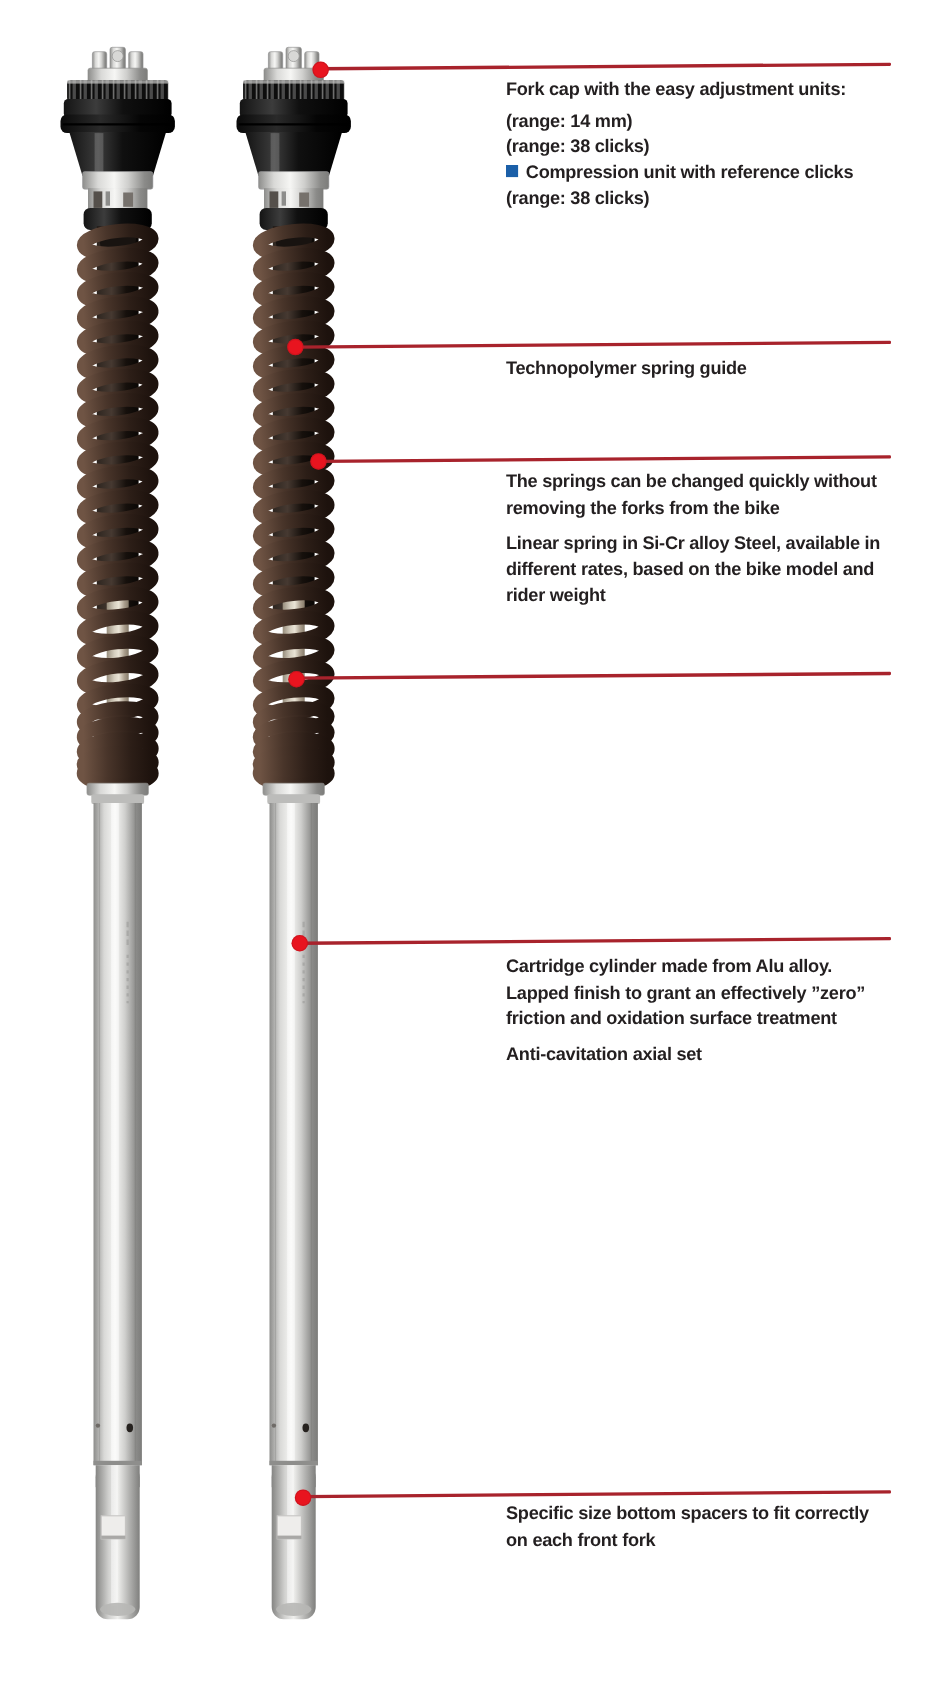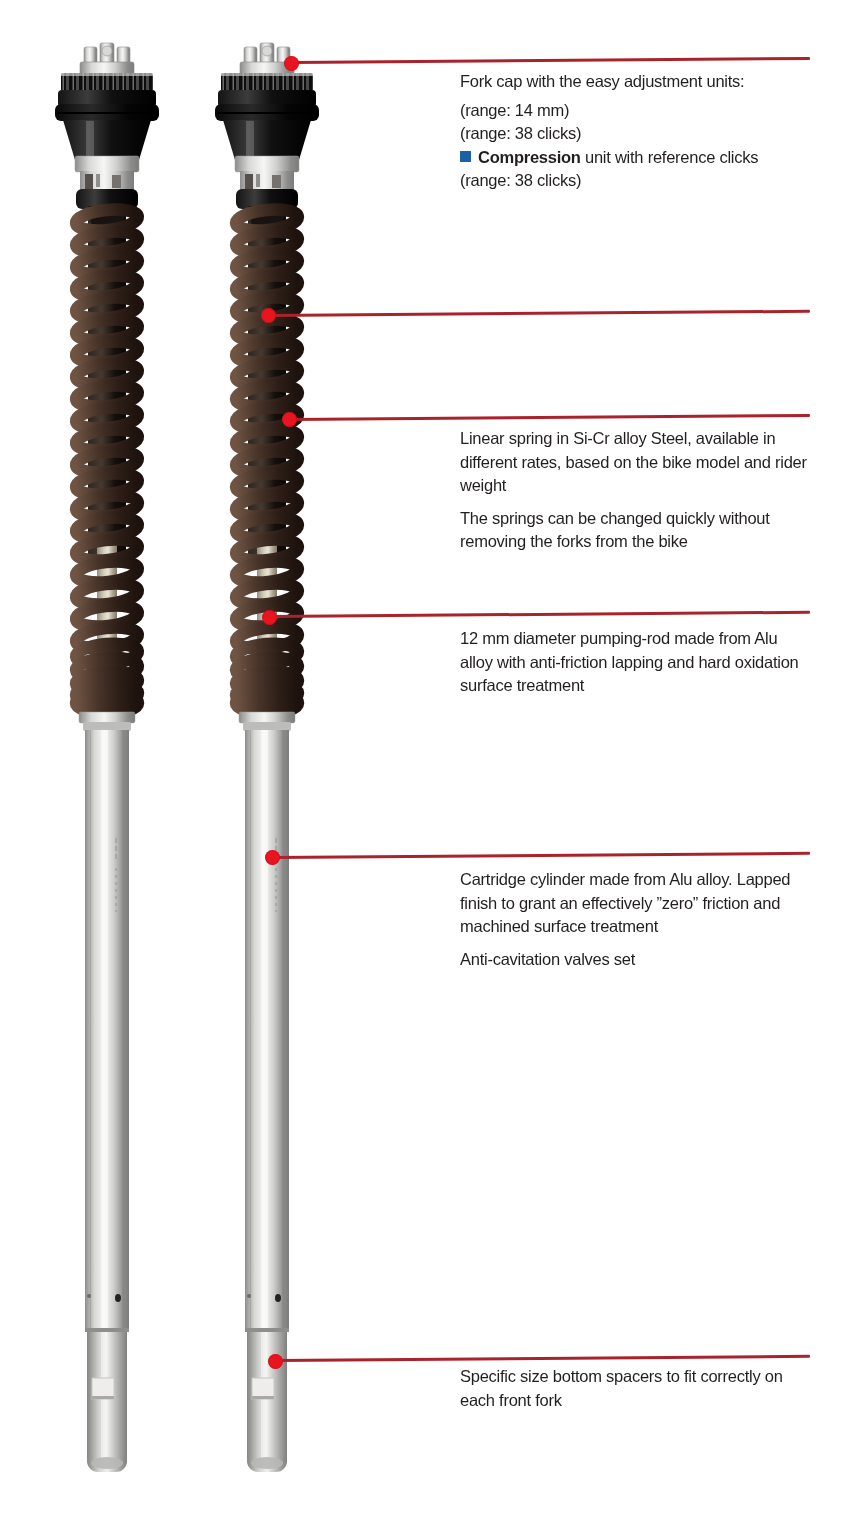--- a/index.html
+++ b/index.html
@@ -13,21 +13,21 @@
     transform:rotate(-0.45deg);transform-origin:left center;border-radius:1px;
   }
   .co-dot{
     position:absolute;width:15px;height:15px;border-radius:50%;
     background:var(--dot-color,#e8141f);box-shadow:0 0 0 1px rgba(160,20,30,.35) inset;
   }
   .co-text{
     position:absolute;left:460px;width:352px;
     font-size:16.5px;line-height:23.5px;letter-spacing:-0.25px;
   }
-  .co-text p{margin:0;}
+  .co-text p{margin:0;font-weight:bold;}
   .co-par + .co-par{margin-top:9px;}
   .co-title{margin-bottom:5px !important;}
   .bullet-sq{
     display:inline-block;width:11px;height:11px;margin-right:7px;
     background:var(--bullet-color,#1b5fa8);transform:translateY(-1px);
   }
 </style>
 </head>
 <body>
 
@@ -193,32 +193,32 @@
   <div class="co-dot" style="left:268px;top:1354px"></div>
 
   <div class="co-text" style="top:70px">
     <p class="co-title">Fork cap with the easy adjustment units:</p>
     <p class="range-line">(range: 14 mm)</p>
     <p class="range-line">(range: 38 clicks)</p>
     <p class="bullet-item"><span class="bullet-sq"></span><b>Compression</b><span> unit with reference clicks</span></p>
     <p class="range-line">(range: 38 clicks)</p>
   </div>
 
+  <div class="co-text" style="top:324px">
+    <p class="co-par">Technopolymer spring guide</p>
+  </div>
 
   <div class="co-text" style="top:427px">
+    <p class="co-par">The springs can be changed quickly without removing the forks from the bike</p>
     <p class="co-par">Linear spring in Si-Cr alloy Steel, available in different rates, based on the bike model and rider weight</p>
-    <p class="co-par">The springs can be changed quickly without removing the forks from the bike</p>
-  </div>
-
-  <div class="co-text" style="top:627px">
-    <p class="co-par">12 mm diameter pumping-rod made from Alu alloy with anti-friction lapping and hard oxidation surface treatment</p>
-  </div>
+  </div>
+
 
   <div class="co-text" style="top:868px">
-    <p class="co-par">Cartridge cylinder made from Alu alloy. Lapped finish to grant an effectively ”zero” friction and machined surface treatment</p>
-    <p class="co-par">Anti-cavitation valves set</p>
+    <p class="co-par">Cartridge cylinder made from Alu alloy. Lapped finish to grant an effectively ”zero” friction and oxidation surface treatment</p>
+    <p class="co-par">Anti-cavitation axial set</p>
   </div>
 
   <div class="co-text" style="top:1365px">
     <p class="co-par">Specific size bottom spacers to fit correctly on each front fork</p>
   </div>
 
 </div>
 
 </body></html>

